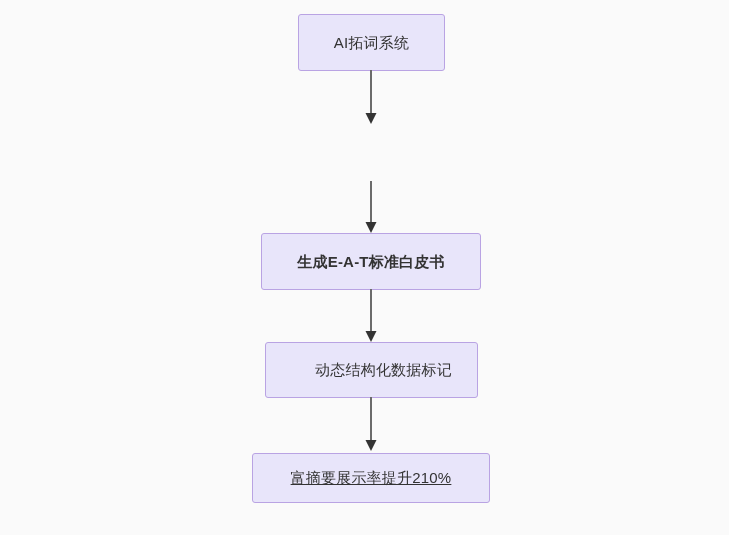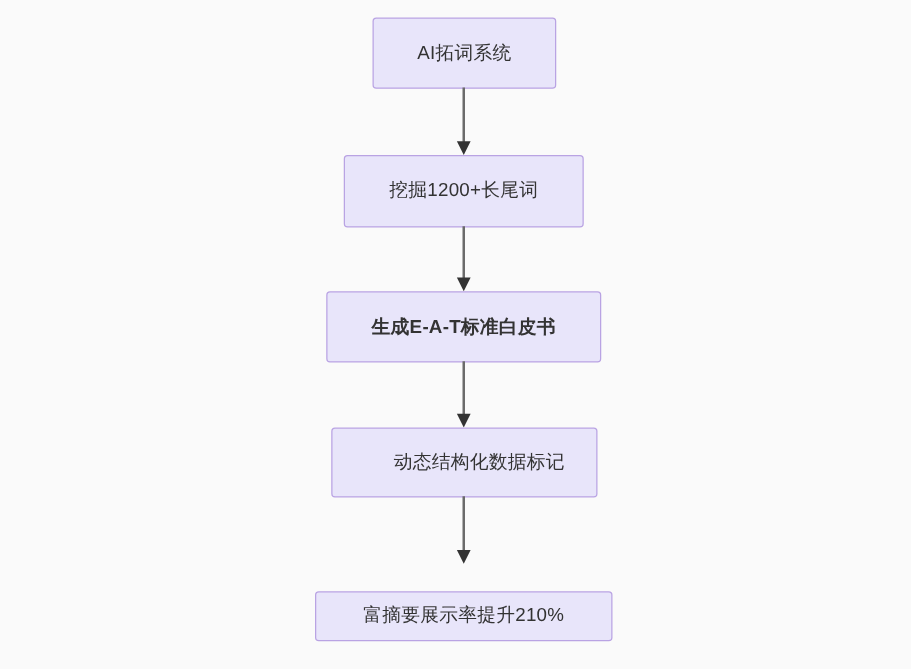--- a/index.html
+++ b/index.html
@@ -71,23 +71,20 @@
     <span class="node-label">AI拓词系统</span>
   </div>
 
   <div class="flow-edge" style="left:360px; top:70px; height:55px;">
     <svg width="22" height="55" viewBox="0 0 22 55">
       <line class="edge-line" x1="11" y1="0" x2="11" y2="46"></line>
       <polygon class="edge-arrow" points="11,54 5.5,43 16.5,43"></polygon>
     </svg>
   </div>
 
-  <div class="flow-node" style="left:275px; top:124px; width:192px; height:58px;">
-    <span class="node-label">挖掘1200+长尾词</span>
-  </div>
 
   <div class="flow-edge" style="left:360px; top:181px; height:53px;">
     <svg width="22" height="53" viewBox="0 0 22 53">
       <line class="edge-line" x1="11" y1="0" x2="11" y2="44"></line>
       <polygon class="edge-arrow" points="11,52 5.5,41 16.5,41"></polygon>
     </svg>
   </div>
 
   <div class="flow-node" style="left:261px; top:233px; width:220px; height:57px;font-weight:bold;">
     <span class="node-label">生成E-A-T标准白皮书</span>
@@ -104,17 +101,17 @@
     <span class="node-label">动态结构化数据标记</span>
   </div>
 
   <div class="flow-edge" style="left:360px; top:397px; height:55px;">
     <svg width="22" height="55" viewBox="0 0 22 55">
       <line class="edge-line" x1="11" y1="0" x2="11" y2="46"></line>
       <polygon class="edge-arrow" points="11,54 5.5,43 16.5,43"></polygon>
     </svg>
   </div>
 
-  <div class="flow-node" style="left:252px; top:473px; width:238px; height:40px;">
+  <div class="flow-node" style="left:252px; top:453px; width:238px; height:50px;text-decoration:underline;">
     <span class="node-label">富摘要展示率提升210%</span>
   </div>
 
 </div>
 
 </body></html>

